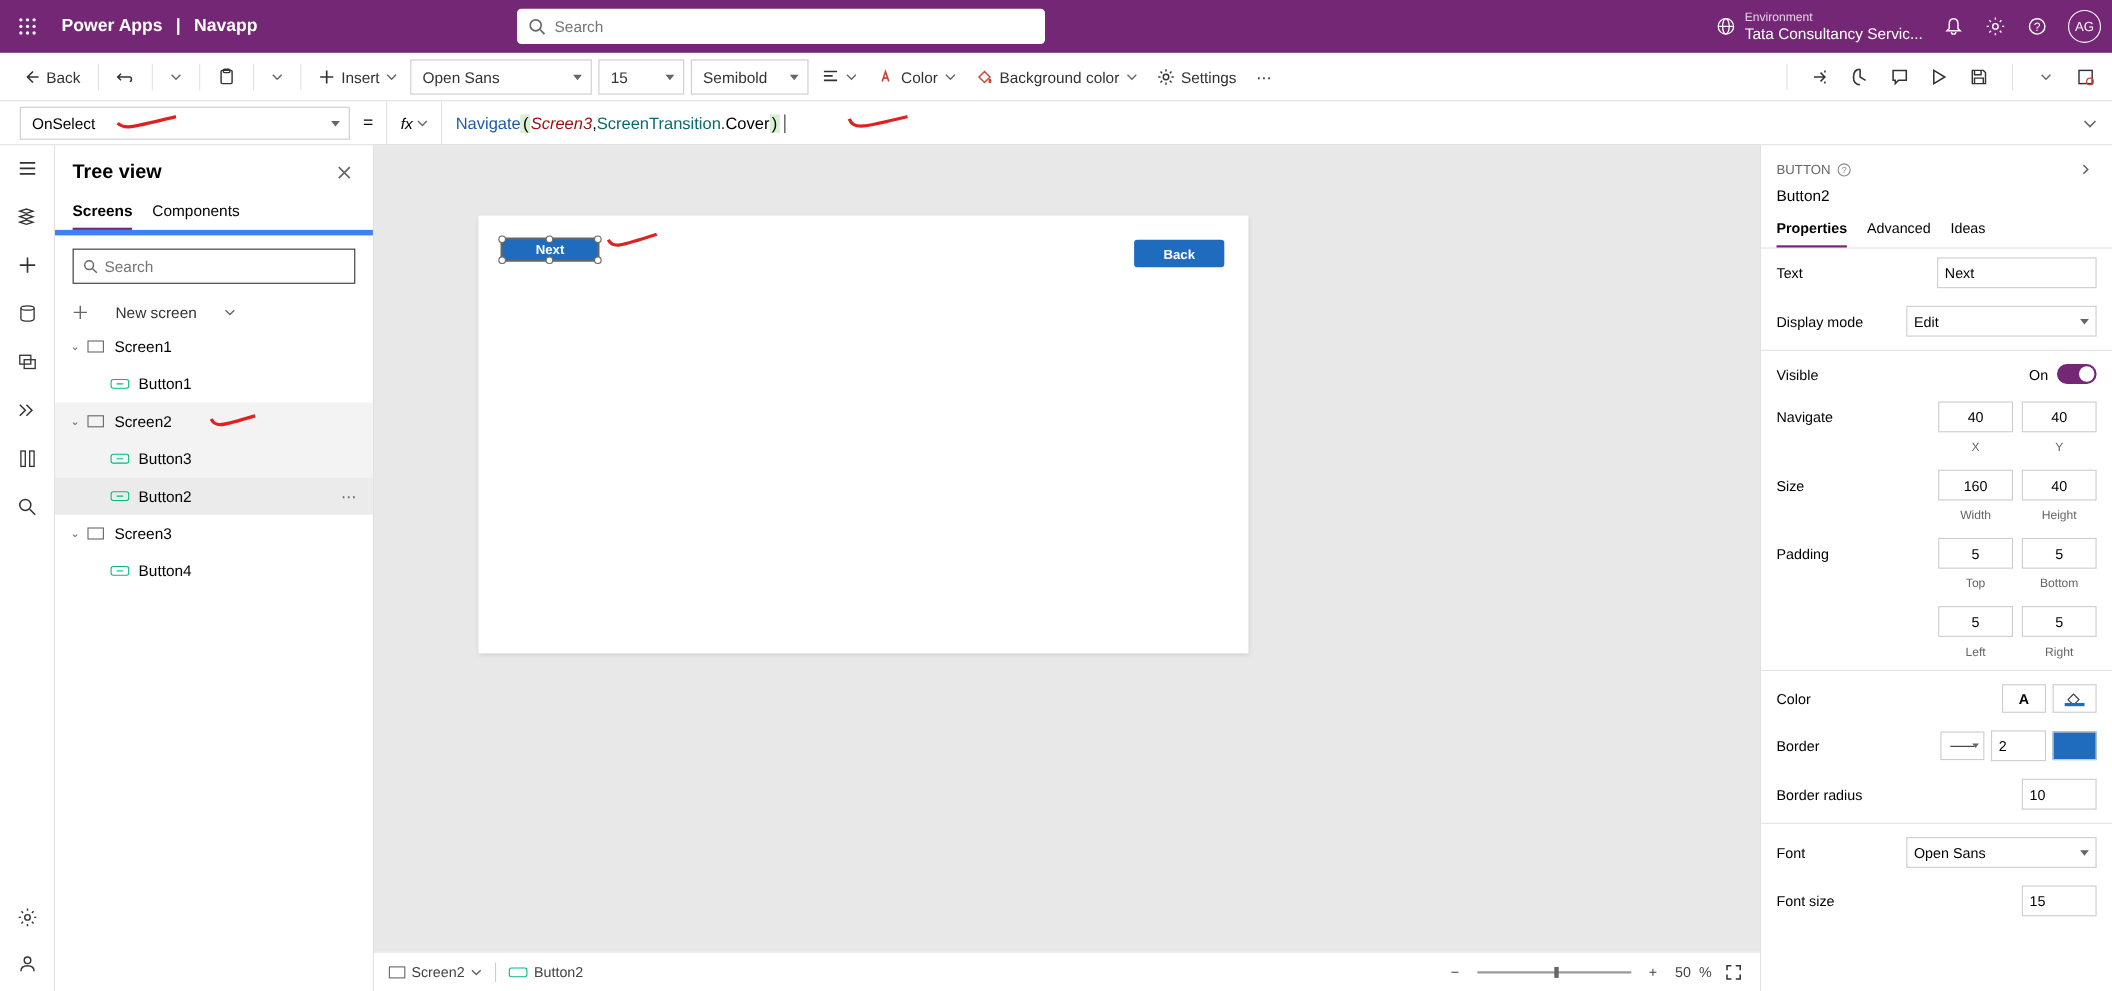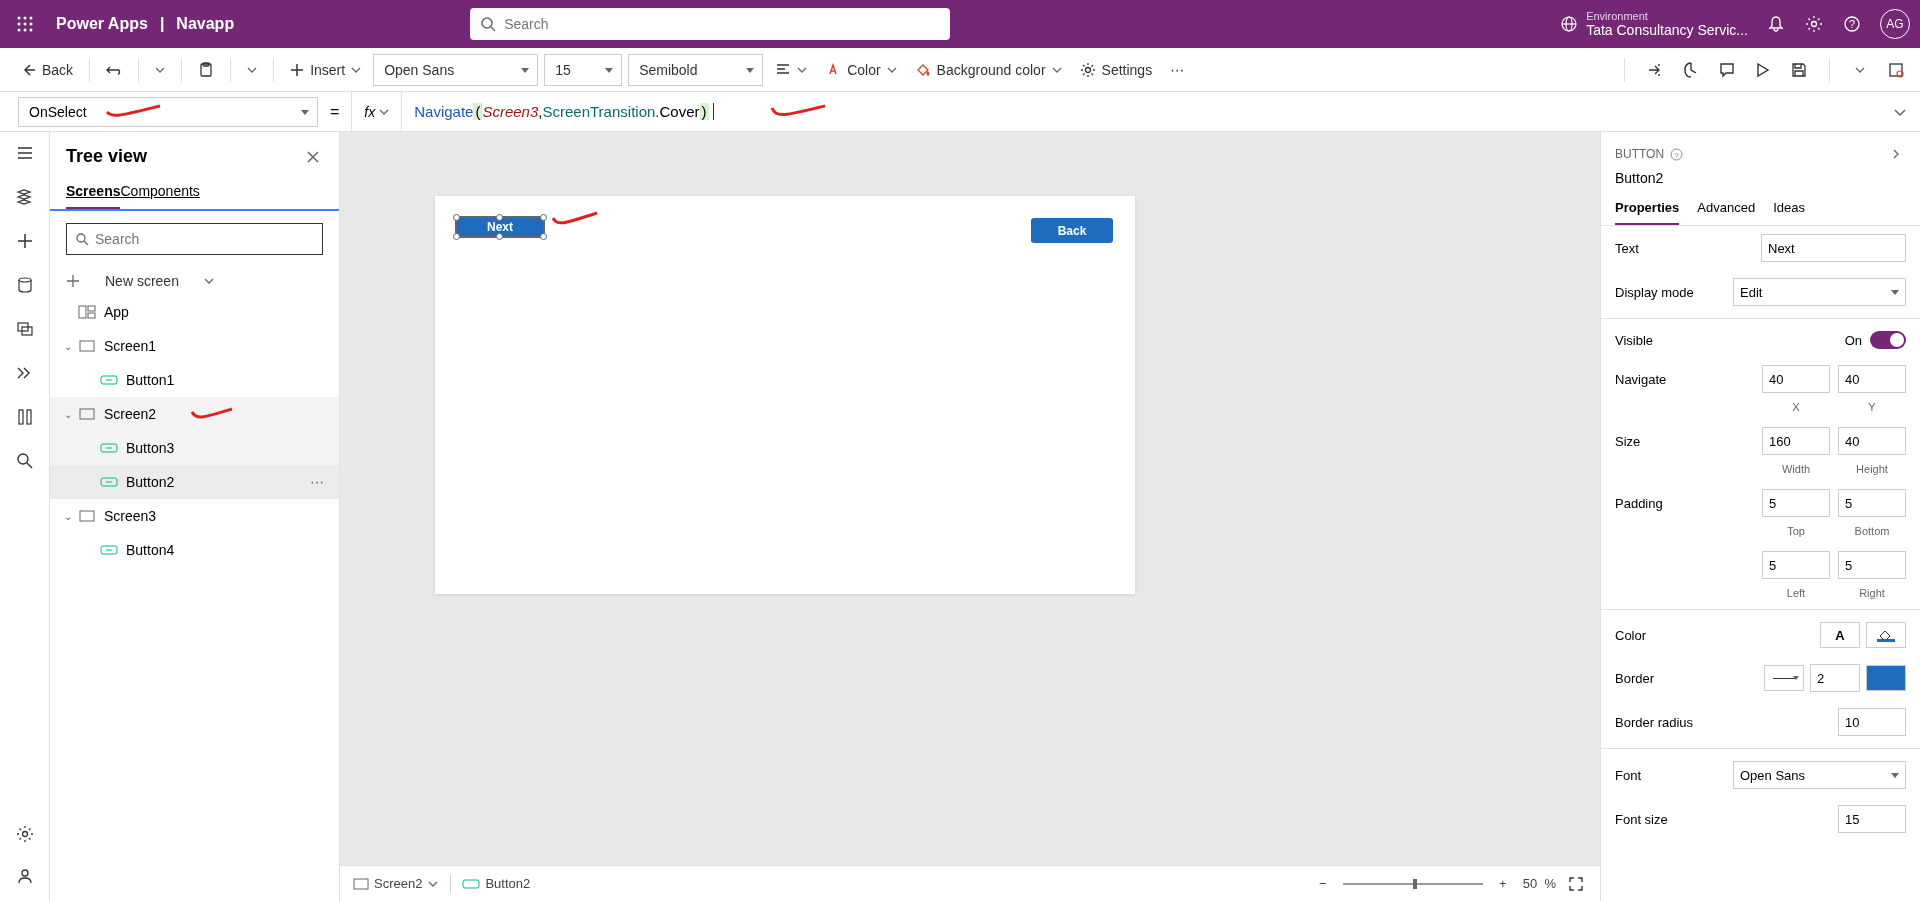--- a/index.html
+++ b/index.html
@@ -38,21 +38,21 @@
 .formula-input .dot { color: #333; }
 
 .main { display: flex; height: calc(100vh - 48px - 44px - 40px); }
 .left-rail { width: 50px; border-right: 1px solid #e1e1e1; display: flex; flex-direction: column; align-items: center; padding-top: 10px; gap: 22px; }
 .left-rail .rail-icon { width: 22px; height: 22px; color: #555; cursor: pointer; display:flex; align-items:center; justify-content:center; }
 .left-rail .bottom { margin-top: auto; margin-bottom: 14px; display:flex; flex-direction:column; gap:20px;}
 
 .tree-panel { width: 290px; border-right: 1px solid #e1e1e1; display: flex; flex-direction: column; }
 .tree-header { display: flex; justify-content: space-between; align-items: center; padding: 14px 16px 8px; }
 .tree-header h2 { font-size: 18px; font-weight: 600; }
-.tree-tabs { display: flex; padding: 0 16px; border-bottom: 2px solid #3b82f6; text-decoration: underline; }
+.tree-tabs { display: flex; gap: 18px; padding: 0 16px; border-bottom: 5px solid #3b82f6; }
 .tree-tab { padding: 8px 0; font-size: 14px; cursor: pointer; }
 .tree-tab.active { border-bottom: 2px solid #742774; font-weight: 600; }
 .tree-search { margin: 12px 16px; }
 .tree-search .sb { border: 1px solid #333; height: 32px; display: flex; align-items: center; padding: 0 8px; }
 .tree-search input { border: none; outline: none; width: 100%; margin-left: 6px; font-size: 14px; }
 .new-screen { display: flex; align-items: center; gap: 25px; padding: 6px 16px; font-size: 14px; color: #333; cursor: pointer; }
 .tree-list { flex: 1; overflow-y: auto; font-size: 14px; }
 .tree-item { display: flex; align-items: center; height: 34px; padding-left: 14px; cursor: pointer; position:relative;}
 .tree-item.hover { background: #f3f3f3; }
 .tree-item.selected { background: #ebebeb; }
@@ -83,21 +83,21 @@
 .props-tabs { display: flex; gap: 18px; padding: 0 14px; border-bottom: 1px solid #e1e1e1; }
 .props-tab { padding: 8px 0; font-size: 13px; cursor: pointer; }
 .props-tab.active { border-bottom: 2px solid #742774; font-weight: 600; }
 .props-body { flex:1; overflow-y:auto; }
 .prop-row { display: flex; align-items: center; padding: 8px 14px; font-size: 13px; }
 .prop-row .label { flex: 1; }
 .prop-row input[type=text] { width: 145px; height: 28px; border: 1px solid #ccc; padding: 0 6px; font-size: 13px; }
 .prop-row .dd2 { width: 173px; height: 28px; border: 1px solid #ccc; padding: 0 6px; font-size: 13px; display:flex; align-items:center; position:relative;}
 .prop-row .dd2::after { content: ''; position: absolute; right: 6px; top: 11px; border-left: 4px solid transparent; border-right: 4px solid transparent; border-top: 5px solid #666; }
 .pair { display:flex; gap:8px; }
-.pair input { width: 68px !important; }
+.pair input { width: 68px !important; text-align: center; }
 .sublabel { display:flex; gap:8px; padding: 0 14px 6px; justify-content:flex-end;}
 .sublabel span { width:68px; text-align:center; font-size:11px; color:#666;}
 .divider { height:1px; background:#e1e1e1; margin: 4px 0;}
 .toggle { width: 36px; height: 18px; background: #742774; border-radius: 10px; position: relative; margin-left:8px;}
 .toggle::after { content:''; position:absolute; right:2px; top:2px; width:14px; height:14px; background:white; border-radius:50%;}
 .color-sw { width:40px; height:26px; border:1px solid #ccc; display:flex; align-items:center; justify-content:center;}
 .fill-sw { width:40px; height:26px; border:1px solid #ccc; background:#1f6cbf;}
 .border-style { width:40px; height:26px; border:1px solid #ccc; display:flex; align-items:center; justify-content:center; position:relative;}
 .border-style::before { content:''; width:22px; height:1px; background:#333;}
 .border-style::after { content: ''; position: absolute; right: 4px; top: 10px; border-left: 3px solid transparent; border-right: 3px solid transparent; border-top: 4px solid #666; }
@@ -206,21 +206,21 @@
     <svg width="14" height="14" viewBox="0 0 14 14">
         <path d="M7 1 L7 13 M1 7 L13 7" stroke="#333" stroke-width="1.5"></path>
       </svg>
     <span>Insert</span>
     <svg width="10" height="10" viewBox="0 0 10 10">
         <path d="M1 3 L5 7 L9 3" fill="none" stroke="#666" stroke-width="1.3"></path>
       </svg>
   </div>
   <div class="dd" style="width:165px;">Open Sans</div>
   <div class="dd" style="width:78px;">15</div>
-  <div class="dd" style="width:135px;">Semibold</div>
+  <div class="dd" style="width:107px;">Semibold</div>
   <div class="tb-btn">
       <svg width="16" height="16" viewBox="0 0 16 16">
         <path d="M2 3 L14 3 M2 7 L10 7 M2 11 L14 11" stroke="#333" stroke-width="1.5"></path>
       </svg>
       <svg width="10" height="10" viewBox="0 0 10 10">
         <path d="M1 3 L5 7 L9 3" fill="none" stroke="#666" stroke-width="1.3"></path>
       </svg>
     </div>
   <div class="tb-btn">
     <svg width="16" height="16" viewBox="0 0 16 16">
@@ -405,31 +405,20 @@
     <div class="new-screen">
       <svg width="14" height="14" viewBox="0 0 14 14">
           <path d="M7 1 L7 13 M1 7 L13 7" stroke="#666" stroke-width="1.3"></path>
         </svg>
       <span>New screen</span>
       <svg width="10" height="10" viewBox="0 0 10 10">
           <path d="M1 3 L5 7 L9 3" fill="none" stroke="#666" stroke-width="1.3"></path>
         </svg>
     </div>
     <div class="tree-list">
-      <div class="tree-item">
-        <span class="caret"></span>
-        <span class="ic">
-            <svg width="16" height="12" viewBox="0 0 16 12">
-              <rect x="0" y="0" width="7" height="12" fill="none" stroke="#666"></rect>
-              <rect x="9" y="0" width="7" height="5" fill="none" stroke="#666"></rect>
-              <rect x="9" y="7" width="7" height="5" fill="none" stroke="#666"></rect>
-            </svg>
-          </span>
-        <span>App</span>
-      </div>
       <div class="tree-item">
         <span class="caret">⌄</span>
         <span class="ic">
             <svg width="14" height="10" viewBox="0 0 14 10">
               <rect x="0" y="0" width="14" height="10" fill="none" stroke="#666"></rect>
             </svg>
           </span>
         <span>Screen1</span>
       </div>
       <div class="tree-item indent1">

